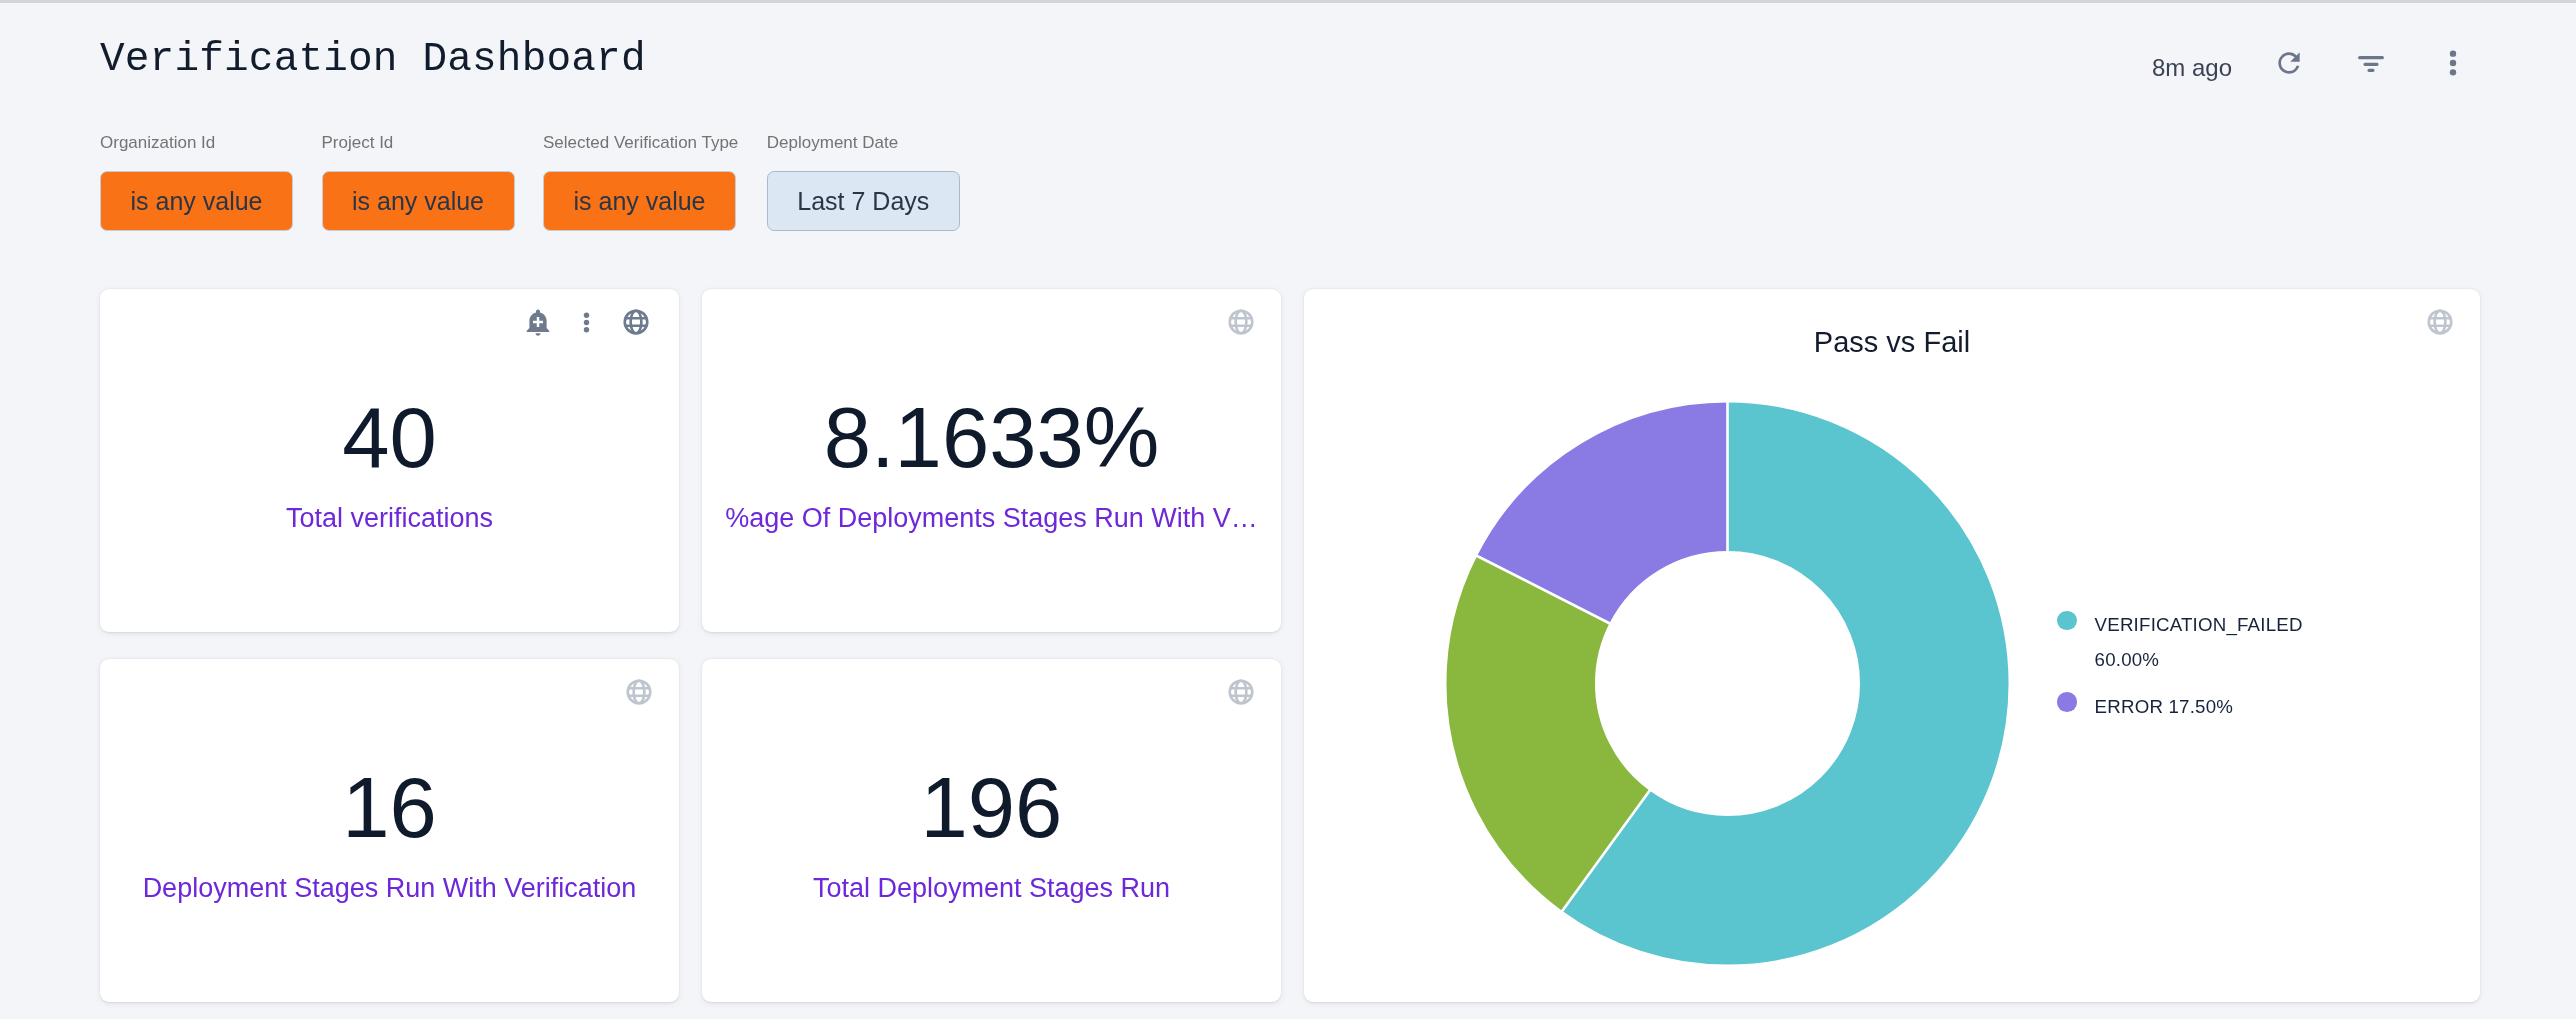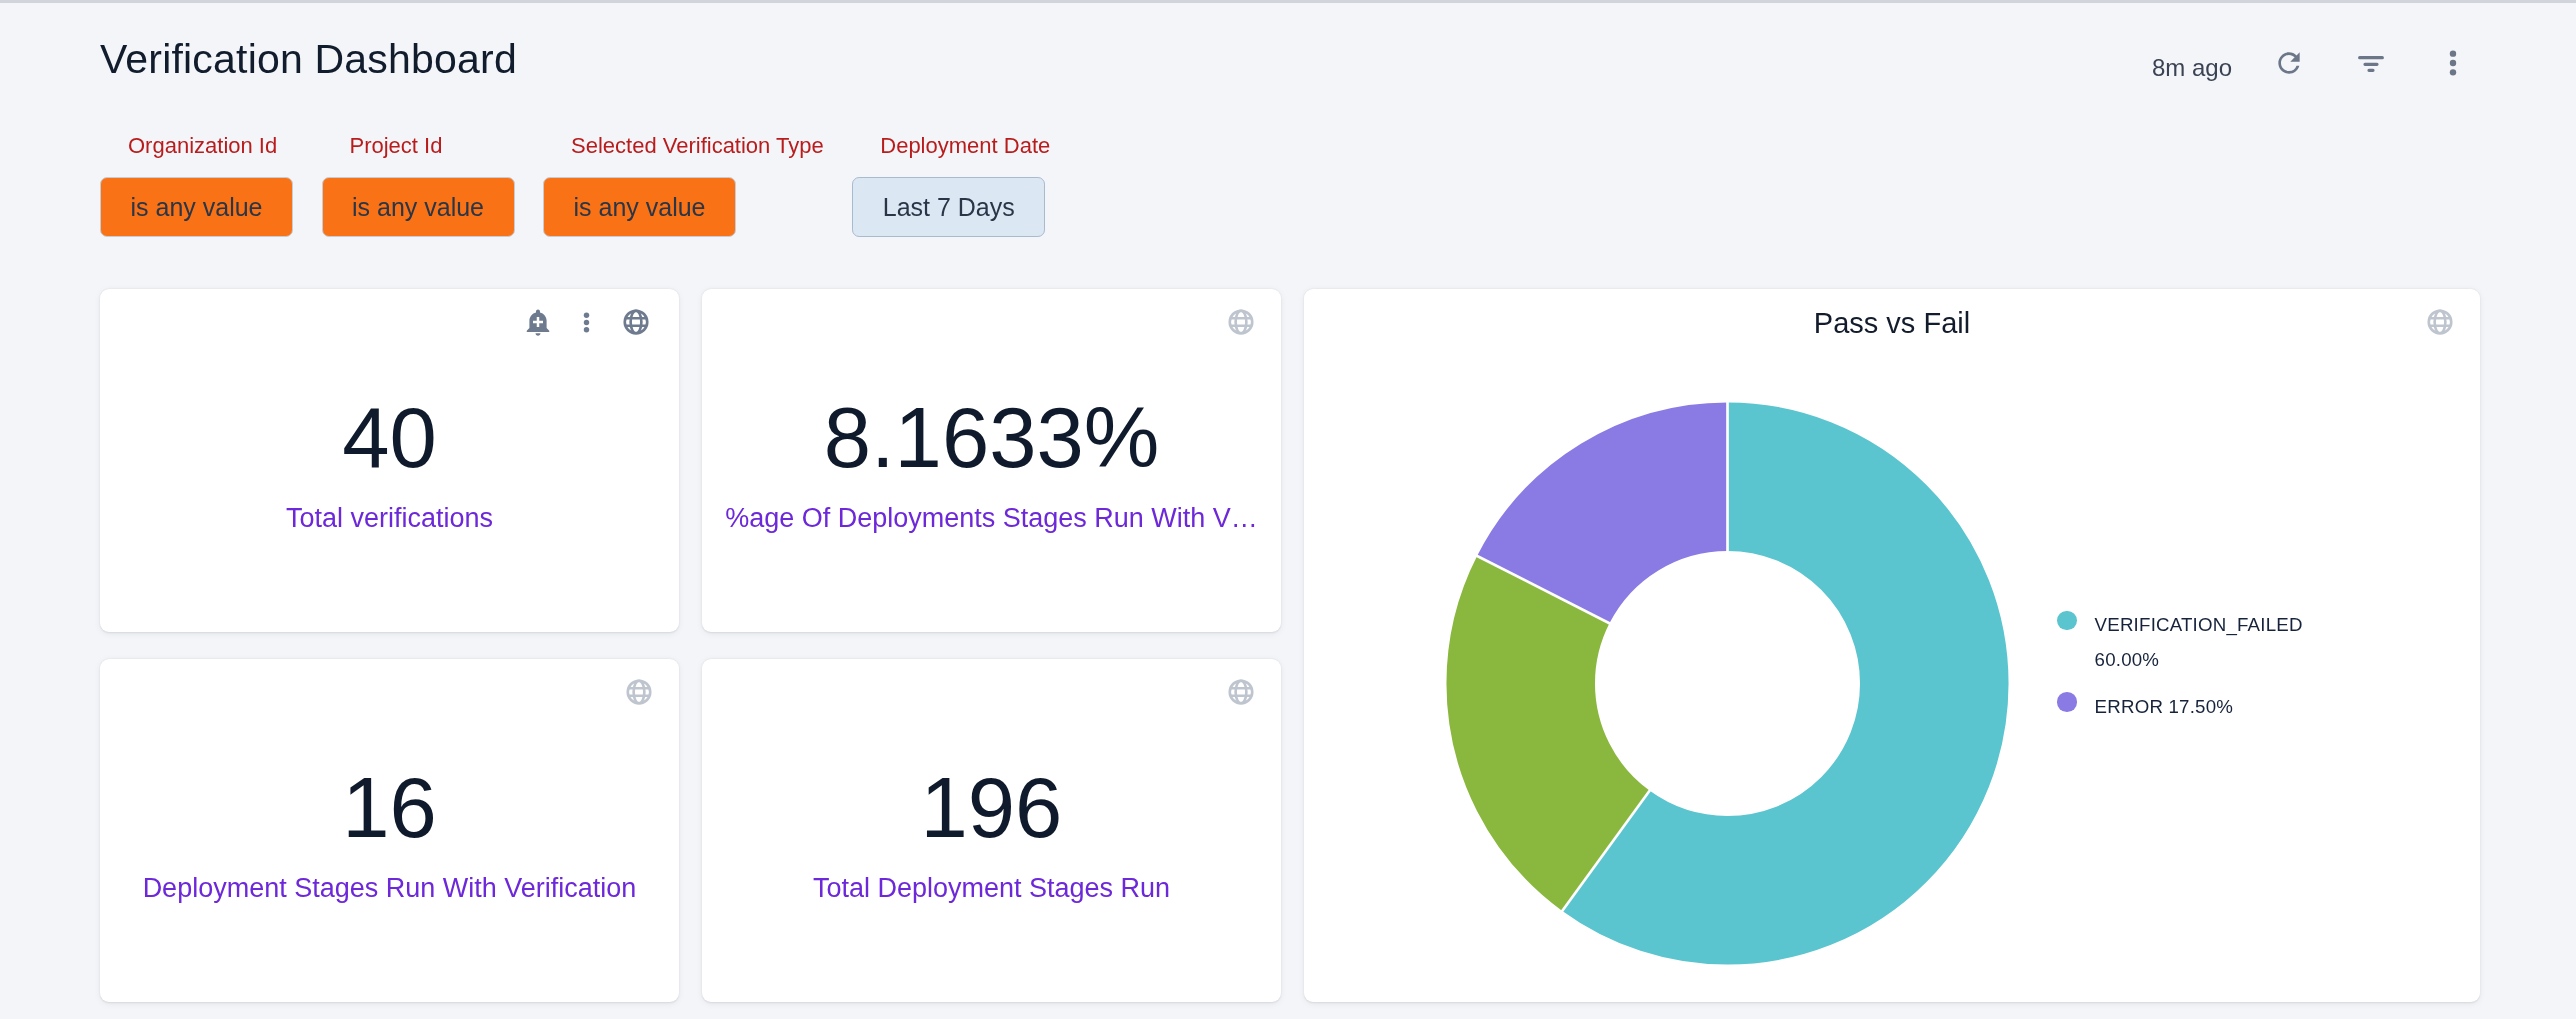--- a/index.html
+++ b/index.html
@@ -12,20 +12,21 @@
   }
   .topbar-line {
     position: absolute; top: 0; left: 0; right: 0; height: 2.7px;
     background: #d2d4db;
   }
   
   .page-title {
     position: absolute; left: 100px; top: 36px;
     font-size: 41px; font-weight: 500; color: #111c2d;
     letter-spacing: 0.2px;
+    font-family: Liberation Mono, monospace;
   }
   .header-right {
     position: absolute; right: 105px; top: 46px;
     display: flex; align-items: flex-end;
   }
   .last-refresh {
     font-size: 24px; color: #3a4353; margin-right: 39px;
   }
   .hdr-icon-btn {
     width: 36px; height: 36px; display: flex; align-items: center; justify-content: center;
@@ -33,22 +34,22 @@
   }
   .hdr-icon-btn + .hdr-icon-btn { margin-left: 46px; }
   .hdr-icon-btn svg { width: 32px; height: 32px; }
   
   .filter-bar {
     position: absolute; left: 100px; top: 133px;
     display: flex; gap: 28.5px; align-items: flex-start;
   }
   .filter-group { display: flex; flex-direction: column; }
   .filter-label {
-    font-size: 22px; font-weight: 500; color: #b91c1c;
-    margin-bottom: 18px; white-space: nowrap; margin-left: 28px;
+    font-size: 17px; font-weight: 500; color: #737373;
+    margin-bottom: 18px; white-space: nowrap;
   }
   .filter-chip {
     width: 193px; height: 60px; border-radius: 7.1px;
     border: 1.8px solid #c7cdd7; background: #f97316;
     display: flex; align-items: center; justify-content: center;
     font-size: 25px; color: #2a3547; cursor: pointer;
   }
   .filter-chip.active {
     background: #dbe7f3; border-color: #a9bacd;
   }
@@ -84,21 +85,21 @@
   .tile-value {
     font-size: 85px; line-height: 1; color: #0f1b2c; font-weight: 400;
   }
   .tile-label {
     font-size: 27px; color: #6d28d9; line-height: 1.2;
     max-width: 534px; white-space: nowrap;
   }
   
   .donut-card { grid-column: 3; grid-row: 1 / span 2; }
   .chart-title {
-    position: absolute; top: 18px; left: 0; right: 0;
+    position: absolute; top: 37px; left: 0; right: 0;
     text-align: center; font-size: 29px; font-weight: 500; color: #131c2c;
   }
   .donut-svg { position: absolute; left: 130px; top: 101px; cursor: pointer; }
   .legend {
     position: absolute; left: 753px; top: 318px; width: 267px;
     display: flex; flex-direction: column; gap: 11.6px;
   }
   .legend-item { display: flex; align-items: flex-start; cursor: pointer; }
   .legend-dot {
     width: 19.6px; height: 19.6px; border-radius: 50%;

